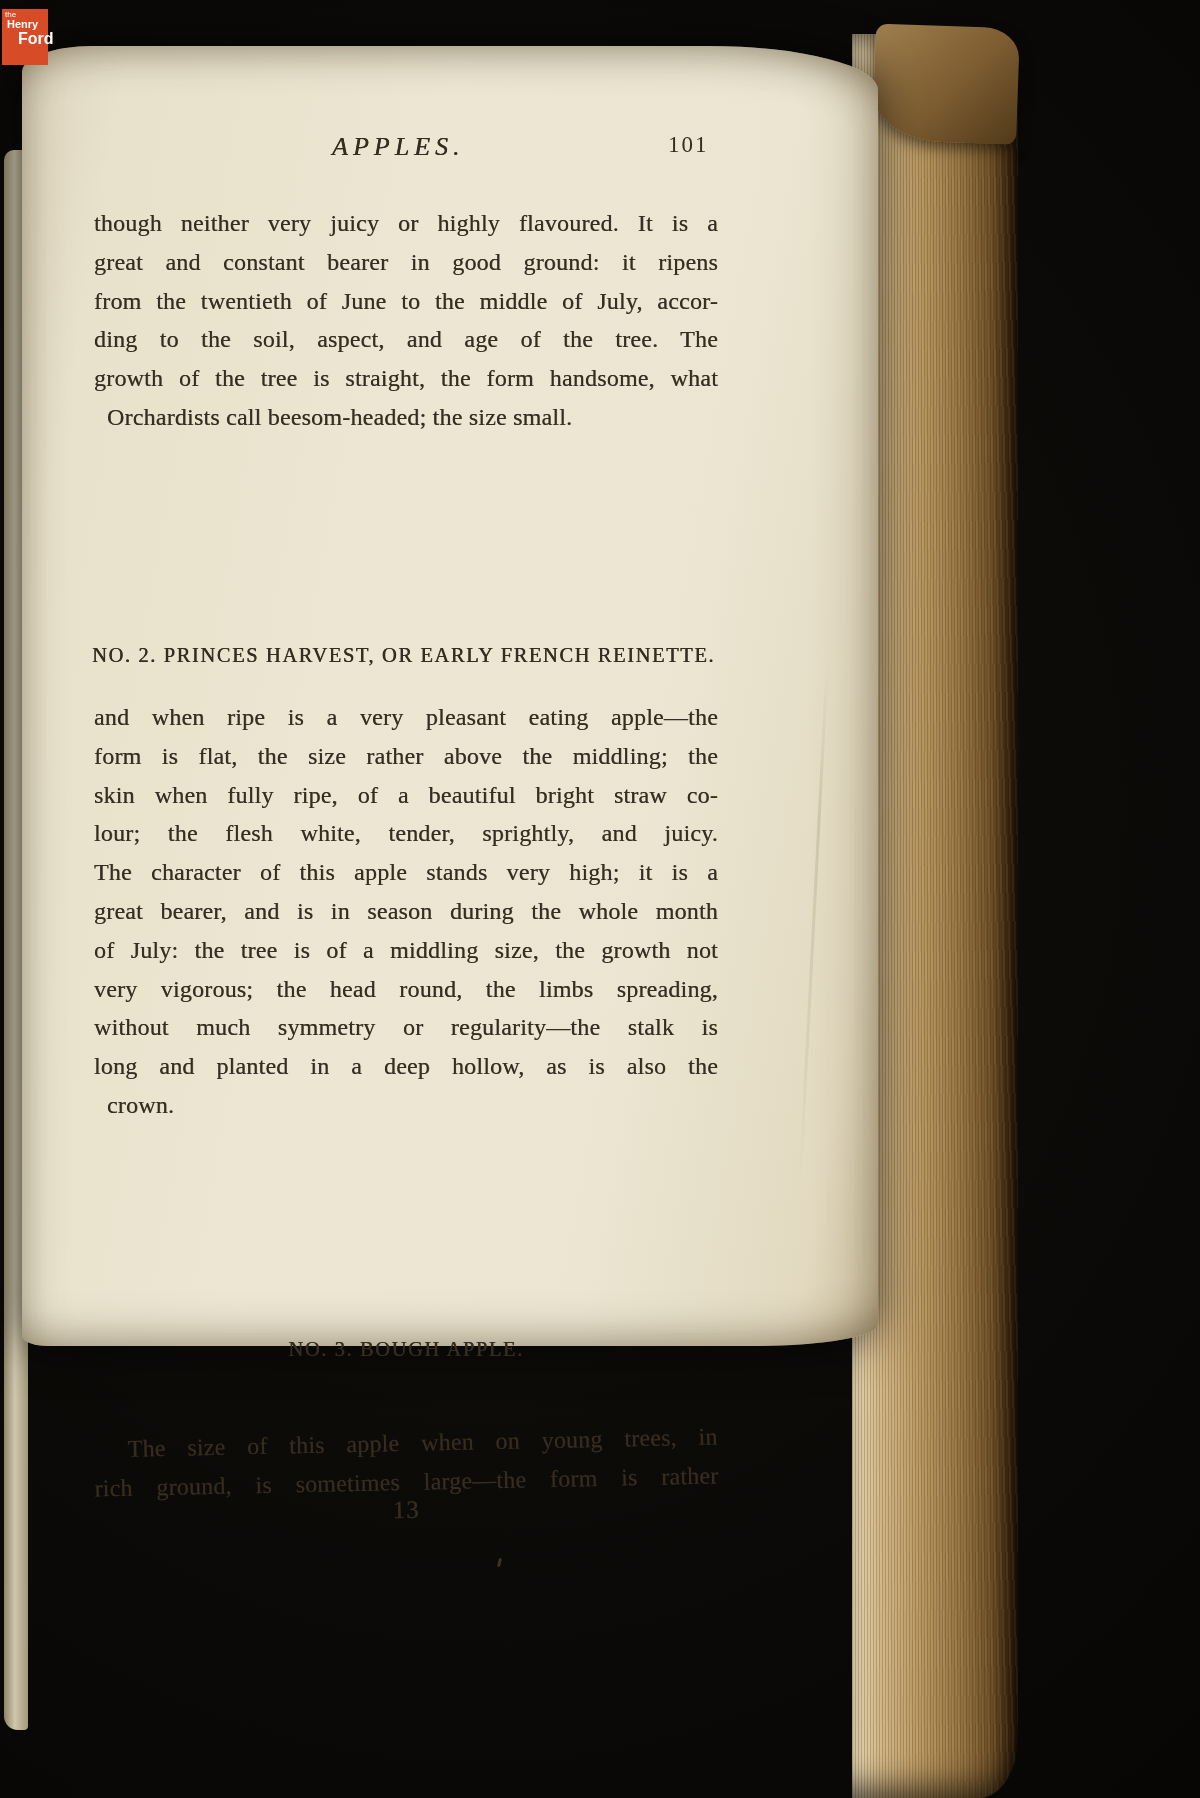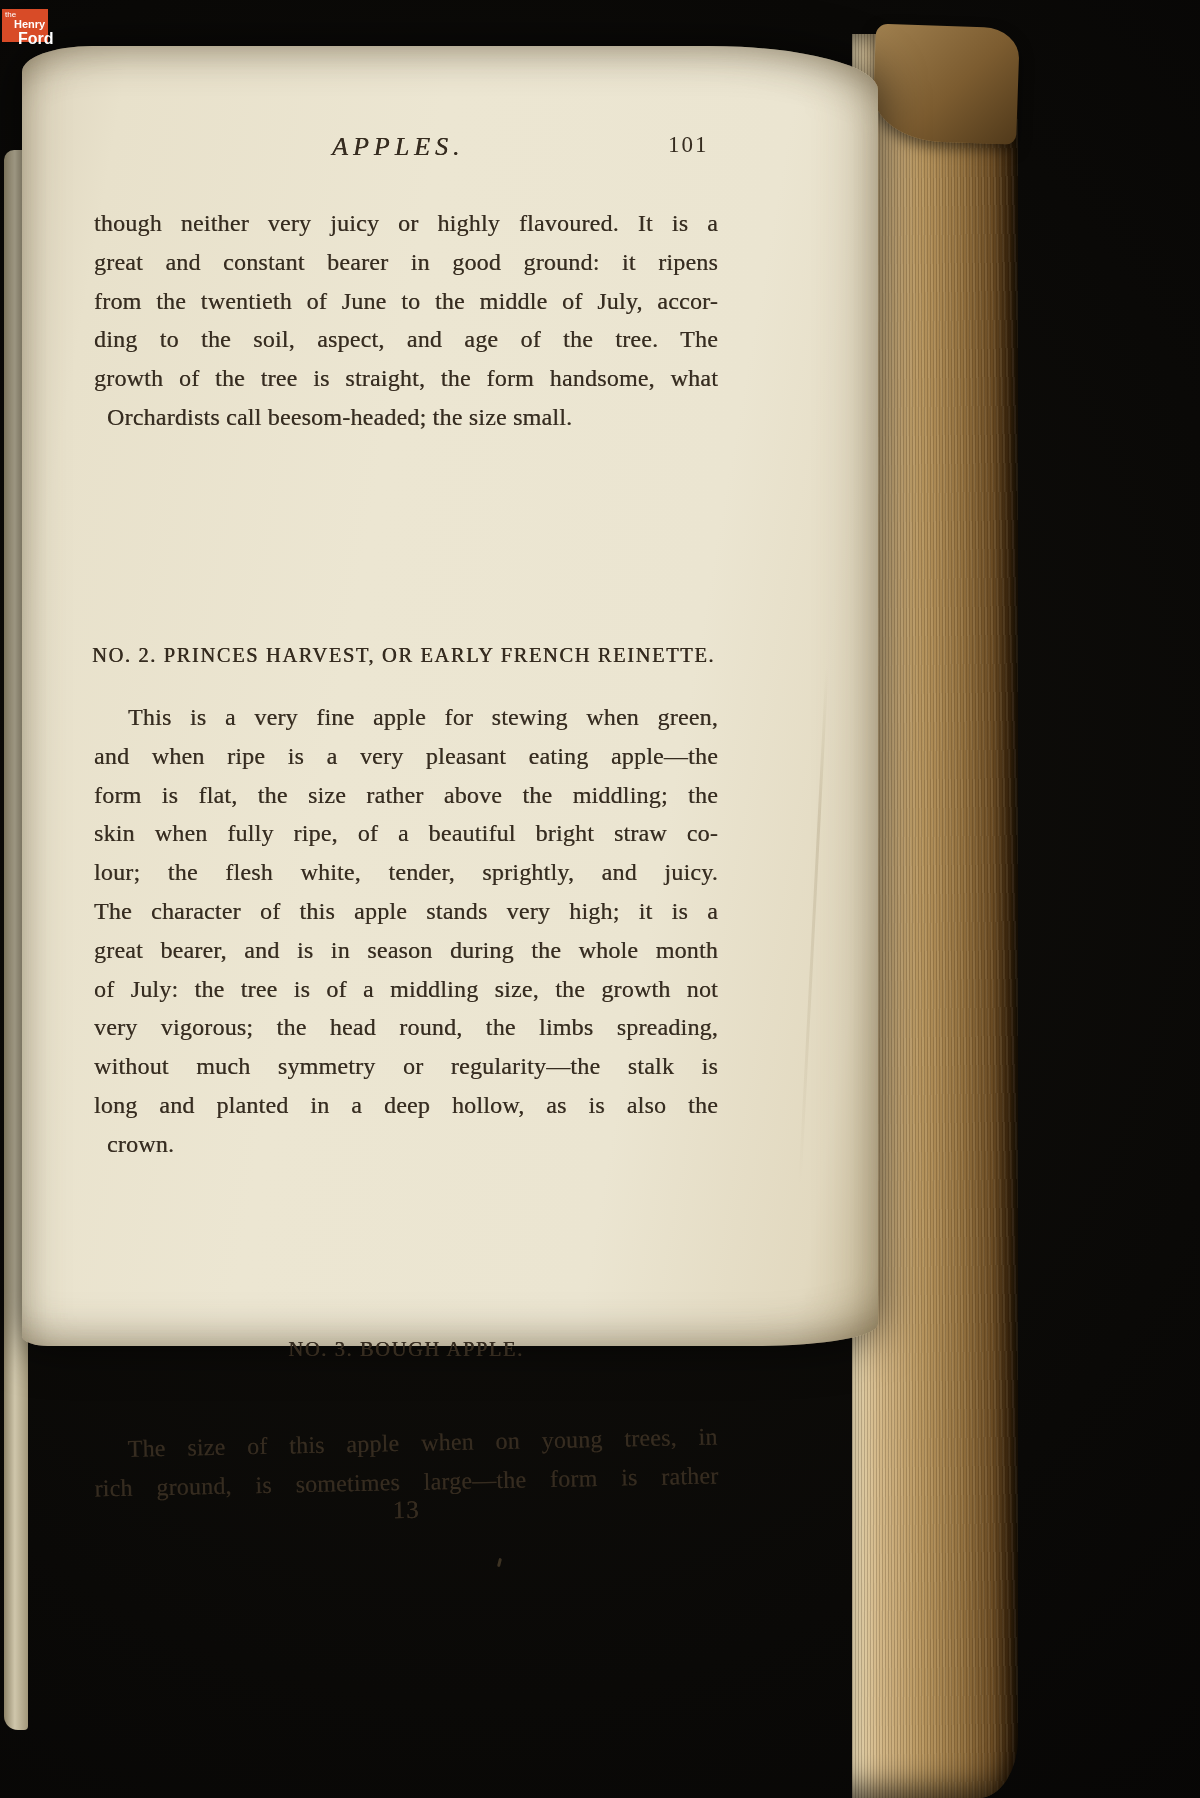--- a/index.html
+++ b/index.html
@@ -70,27 +70,27 @@
     text-shadow:0.45px 0 0 currentColor;white-space:nowrap;
   }
   .heading-2{top:570px;margin-top:28px;}
   .heading-3{top:1292px;text-align:center;width:624px;left:72px;}
   .sig{position:absolute;left:72px;top:1450px;width:624px;text-align:center;font-size:25px;
     letter-spacing:1px;transform:rotate(-1deg);text-shadow:0.35px 0 0 currentColor;}
   .ink-speck{position:absolute;left:476px;top:1512px;width:3px;height:9px;background:#4a3d2a;
     border-radius:2px;transform:rotate(14deg);opacity:0.8;}
   
   .logo{
-    position:absolute;left:2px;top:9px;width:46px;height:33px;z-index:10;
+    position:absolute;left:2px;top:9px;width:46px;height:56px;z-index:10;
     background:#d84b27;color:#fff;font-family:"Liberation Sans", sans-serif;
     display:flex;flex-direction:column;justify-content:flex-start;padding:1px 0 0 2px;box-sizing:border-box;
     line-height:1;
   }
   .l-the{font-size:8px;margin:1px 0 0 1px;}
-  .l-henry{font-size:11px;font-weight:bold;margin:0 0 0 10px;}
+  .l-henry{font-size:11px;font-weight:bold;margin:0 0 0 3px;}
   .l-ford{font-size:16px;font-weight:bold;margin:1px 0 0 14px;}
 </style>
 </head>
 <body>
 
 <div class="scene">
 
   <div class="fore-edge"></div>
   <div class="cover-corner"></div>
   <div class="left-page"></div>
@@ -107,21 +107,20 @@
       <div class="jline">great and constant bearer in good ground: it ripens</div>
       <div class="jline">from the twentieth of June to the middle of July, accor-</div>
       <div class="jline">ding to the soil, aspect, and age of the tree. The</div>
       <div class="jline">growth of the tree is straight, the form handsome, what</div>
       <div class="jline short">Orchardists call beesom-headed; the size small.</div>
     </div>
 
     <div class="sec-heading heading-2">NO. 2. PRINCES HARVEST, OR EARLY FRENCH REINETTE.</div>
 
     <div class="para para2">
-      <div class="jline indent">This is a very fine apple for stewing when green,</div>
       <div class="jline">and when ripe is a very pleasant eating apple—the</div>
       <div class="jline">form is flat, the size rather above the middling; the</div>
       <div class="jline">skin when fully ripe, of a beautiful bright straw co-</div>
       <div class="jline">lour; the flesh white, tender, sprightly, and juicy.</div>
       <div class="jline">The character of this apple stands very high; it is a</div>
       <div class="jline">great bearer, and is in season during the whole month</div>
       <div class="jline">of July: the tree is of a middling size, the growth not</div>
       <div class="jline">very vigorous; the head round, the limbs spreading,</div>
       <div class="jline">without much symmetry or regularity—the stalk is</div>
       <div class="jline">long and planted in a deep hollow, as is also the</div>

